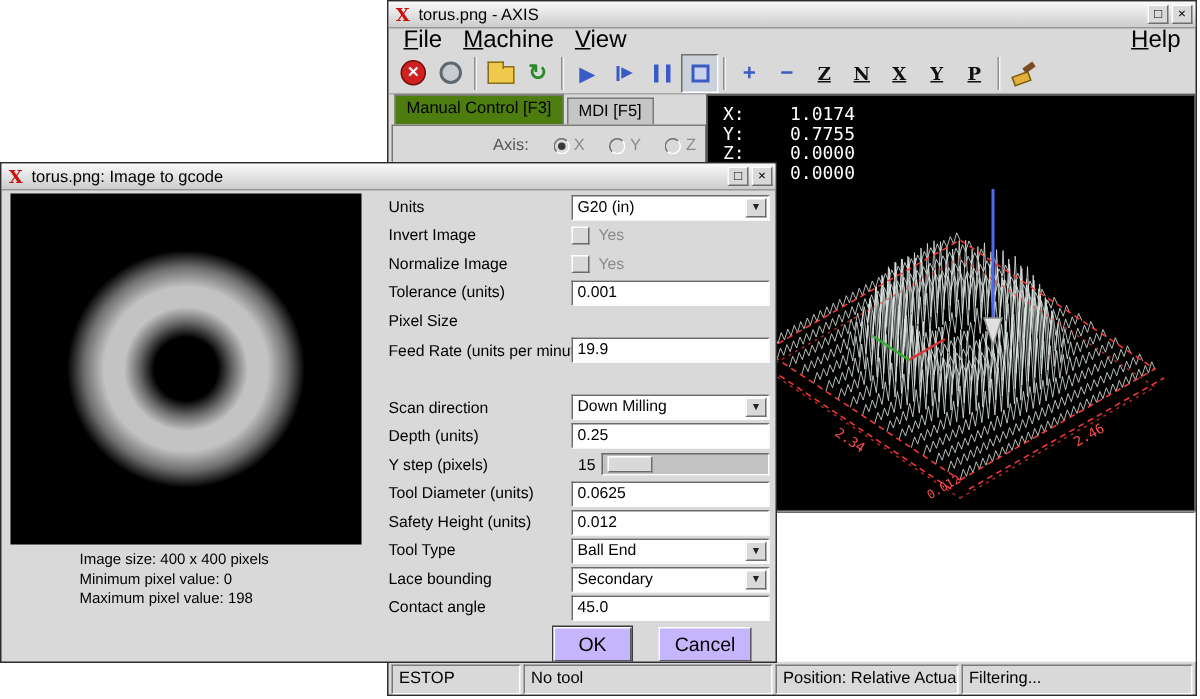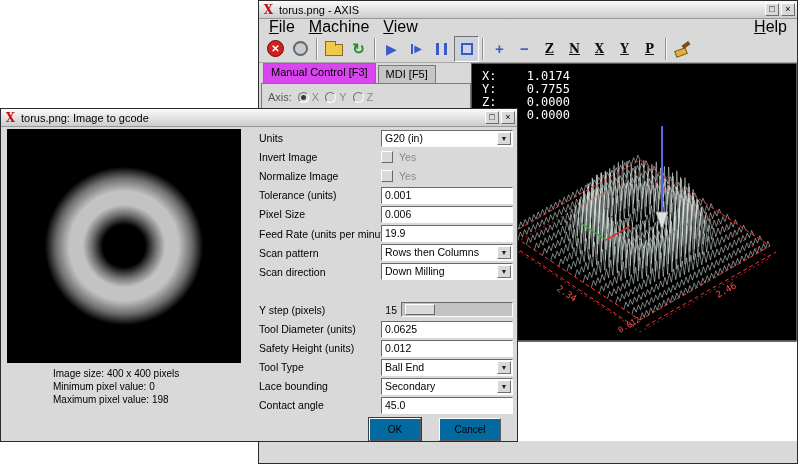--- a/index.html
+++ b/index.html
@@ -39,23 +39,23 @@
   .i-stop { width:12px; height:12px; border:2px solid #3b5bc4; background:#c9d2ea; }
   .i-glyph { color:#3b5bc4; font-size:15px; font-weight:bold; line-height:15px; }
   .i-letter { font-family:"DejaVu Serif",serif; font-weight:bold; font-size:12px; text-decoration:underline; color:#101010; }
   .i-brush { width:17px; height:15px; position:relative; }
   .i-brush::before { content:''; position:absolute; left:1px; top:8px; width:10px; height:5px; background:#e2b13c; border:1px solid #7a5a14; transform:rotate(-20deg); }
   .i-brush::after { content:''; position:absolute; right:1px; top:2px; width:8px; height:4px; background:#7a4a20; transform:rotate(-35deg); }
 
   #left-pane { position:absolute; left:2px; top:62px; width:210px; height:378px; }
   #tabs { position:absolute; left:2px; top:0; height:20px; display:flex; align-items:flex-end; }
   .tab { font-size:11px; padding:2px 7px 3px; border:1px solid #7a7a7a; border-bottom:none; background:#c5c5c5; margin-right:2px; white-space:nowrap; }
-  .tab.active { background:#d946ef; padding-bottom:5px; }
+  .tab.active { background:#4d7c0f; padding-bottom:5px; }
   #manual-panel { position:absolute; left:0; top:20px; right:0; bottom:0; border:1px solid #7a7a7a; background:#d9d9d9; padding:7px 6px; }
-  #axis-row { font-size:11px; color:#555; display:flex; align-items:center; gap:6px; }
+  #axis-row { font-size:11px; color:#555; display:flex; align-items:center; gap:16px;justify-content:flex-end; }
   .radio-wrap { display:flex; align-items:center; gap:3px; }
   .radio { width:11px; height:11px; border-radius:50%; background:#d9d9d9; border:1px solid; border-color:#6e6e6e #fff #fff #6e6e6e; display:inline-block; }
   .radio.sel::after { content:''; display:block; width:5px; height:5px; margin:2px; border-radius:50%; background:#3a3a3a; }
   .radio-label { color:#8a8a8a; }
 
   #preview { position:absolute; left:212px; top:62px; width:326px; height:278px; background:#000; border:1px solid #555; }
   #dro { position:absolute; left:10px; top:6px; font-family:"DejaVu Sans Mono",monospace; font-size:12px; line-height:13px; color:#fff; }
   .dro-line { display:flex; }
   .dro-label { width:26px; }
   .dro-value { width:62px; text-align:right; }
@@ -80,21 +80,21 @@
   .flabel { position:absolute; left:0; top:3px; white-space:nowrap; }
   .ctrl { position:absolute; left:122px; top:0; width:132px; height:18px; display:flex; align-items:center; }
   .entry { width:100%; height:17px; background:#fff; border:1px solid; border-color:#6a6a6a #fdfdfd #fdfdfd #6a6a6a; padding:1px 3px; font-size:10.5px; line-height:13px; }
   .combo { width:100%; height:17px; background:#fff; border:1px solid; border-color:#6a6a6a #fdfdfd #fdfdfd #6a6a6a; position:relative; padding:1px 16px 1px 3px; font-size:10.5px; line-height:13px; }
   .combo-arrow { position:absolute; right:1px; top:1px; bottom:1px; width:14px; background:#d9d9d9; border:1px solid; border-color:#fff #6e6e6e #6e6e6e #fff; font-size:7px; display:flex; align-items:center; justify-content:center; color:#222; }
   .checkbox { width:12px; height:12px; background:#d9d9d9; border:1px solid; border-color:#fff #6a6a6a #6a6a6a #fff; flex:0 0 auto; }
   .chklabel { margin-left:6px; color:#8a8a8a; }
   .slval { width:16px; text-align:right; margin-right:4px; flex:0 0 auto; }
   .strough { flex:1; height:15px; background:#c2c2c2; border:1px solid; border-color:#6a6a6a #fdfdfd #fdfdfd #6a6a6a; position:relative; }
   .sthumb { position:absolute; left:3px; top:1px; width:30px; height:11px; background:#d9d9d9; border:1px solid; border-color:#fff #6a6a6a #6a6a6a #fff; }
-  .dlgbtn { position:absolute; height:23px; background:#0369a1; border:1px solid; border-color:#fff #5a5a5a #5a5a5a #fff; font-size:10px; text-align:center; line-height:21px; }
+  .dlgbtn { position:absolute; height:23px; background:#c4b5fd; border:1px solid; border-color:#fff #5a5a5a #5a5a5a #fff; font-size:13px; text-align:center; line-height:21px; }
   #ok-btn { left:368px; top:309px; width:52px; box-shadow:0 0 0 1px #3a3a3a; }
   #cancel-btn { left:438px; top:309px; width:62px; }
 </style>
 </head>
 <body>
 
 <div class="window" id="axis-window">
   <div class="titlebar">
     <span class="appicon">X</span>
     <span class="title">torus.png - AXIS</span>
@@ -235,20 +235,26 @@
         </div>
         <div class="dro-line">
           <span class="dro-label"></span>
           <span class="dro-value">0.0000</span>
         </div>
       </div>
   </div>
 
   <div id="gcode-panel"></div>
 
+  <div id="statusbar">
+      <div class="scell" style="width: 86px;">ESTOP</div>
+      <div class="scell" style="width: 166px;">No tool</div>
+      <div class="scell" style="width: 122px;">Position: Relative Actual</div>
+      <div class="scell" style="flex: 1 1 0%;">Filtering...</div>
+    </div>
 </div>
 
 <div class="window" id="gcode-dialog">
   <div class="titlebar">
     <span class="appicon">X</span>
     <span class="title">torus.png: Image to gcode</span>
     <span class="winbtn">□</span>
     <span class="winbtn">×</span>
   </div>
 
@@ -283,40 +289,37 @@
         </div>
       </div>
       <div class="frow" style="top: 59.3px;">
         <span class="flabel">Tolerance (units)</span>
         <div class="ctrl">
           <div class="entry">0.001</div>
         </div>
       </div>
       <div class="frow" style="top: 78.4px;">
         <span class="flabel">Pixel Size</span>
-        <div class="ctrl">
-          <div class="entry">0.006</div>
-        </div>
       </div>
       <div class="frow" style="top: 97.5px;">
         <span class="flabel">Feed Rate (units per minute)</span>
         <div class="ctrl">
           <div class="entry">19.9</div>
         </div>
       </div>
-      <div class="frow" style="top: 116.6px;">
-        <span class="flabel">Scan pattern</span>
-        <div class="ctrl">
-          <div class="combo"><span class="combo-text">Rows then Columns</span><span class="combo-arrow">▼</span></div>
-        </div>
-      </div>
       <div class="frow" style="top: 135.7px;">
         <span class="flabel">Scan direction</span>
         <div class="ctrl">
           <div class="combo"><span class="combo-text">Down Milling</span><span class="combo-arrow">▼</span></div>
+        </div>
+      </div>
+      <div class="frow" style="top: 154.8px;">
+        <span class="flabel">Depth (units)</span>
+        <div class="ctrl">
+          <div class="entry">0.25</div>
         </div>
       </div>
       <div class="frow" style="top: 173.9px;">
         <span class="flabel">Y step (pixels)</span>
         <div class="ctrl">
           <span class="slval">15</span>
           <div class="strough">
             <div class="sthumb"></div>
           </div>
         </div>

